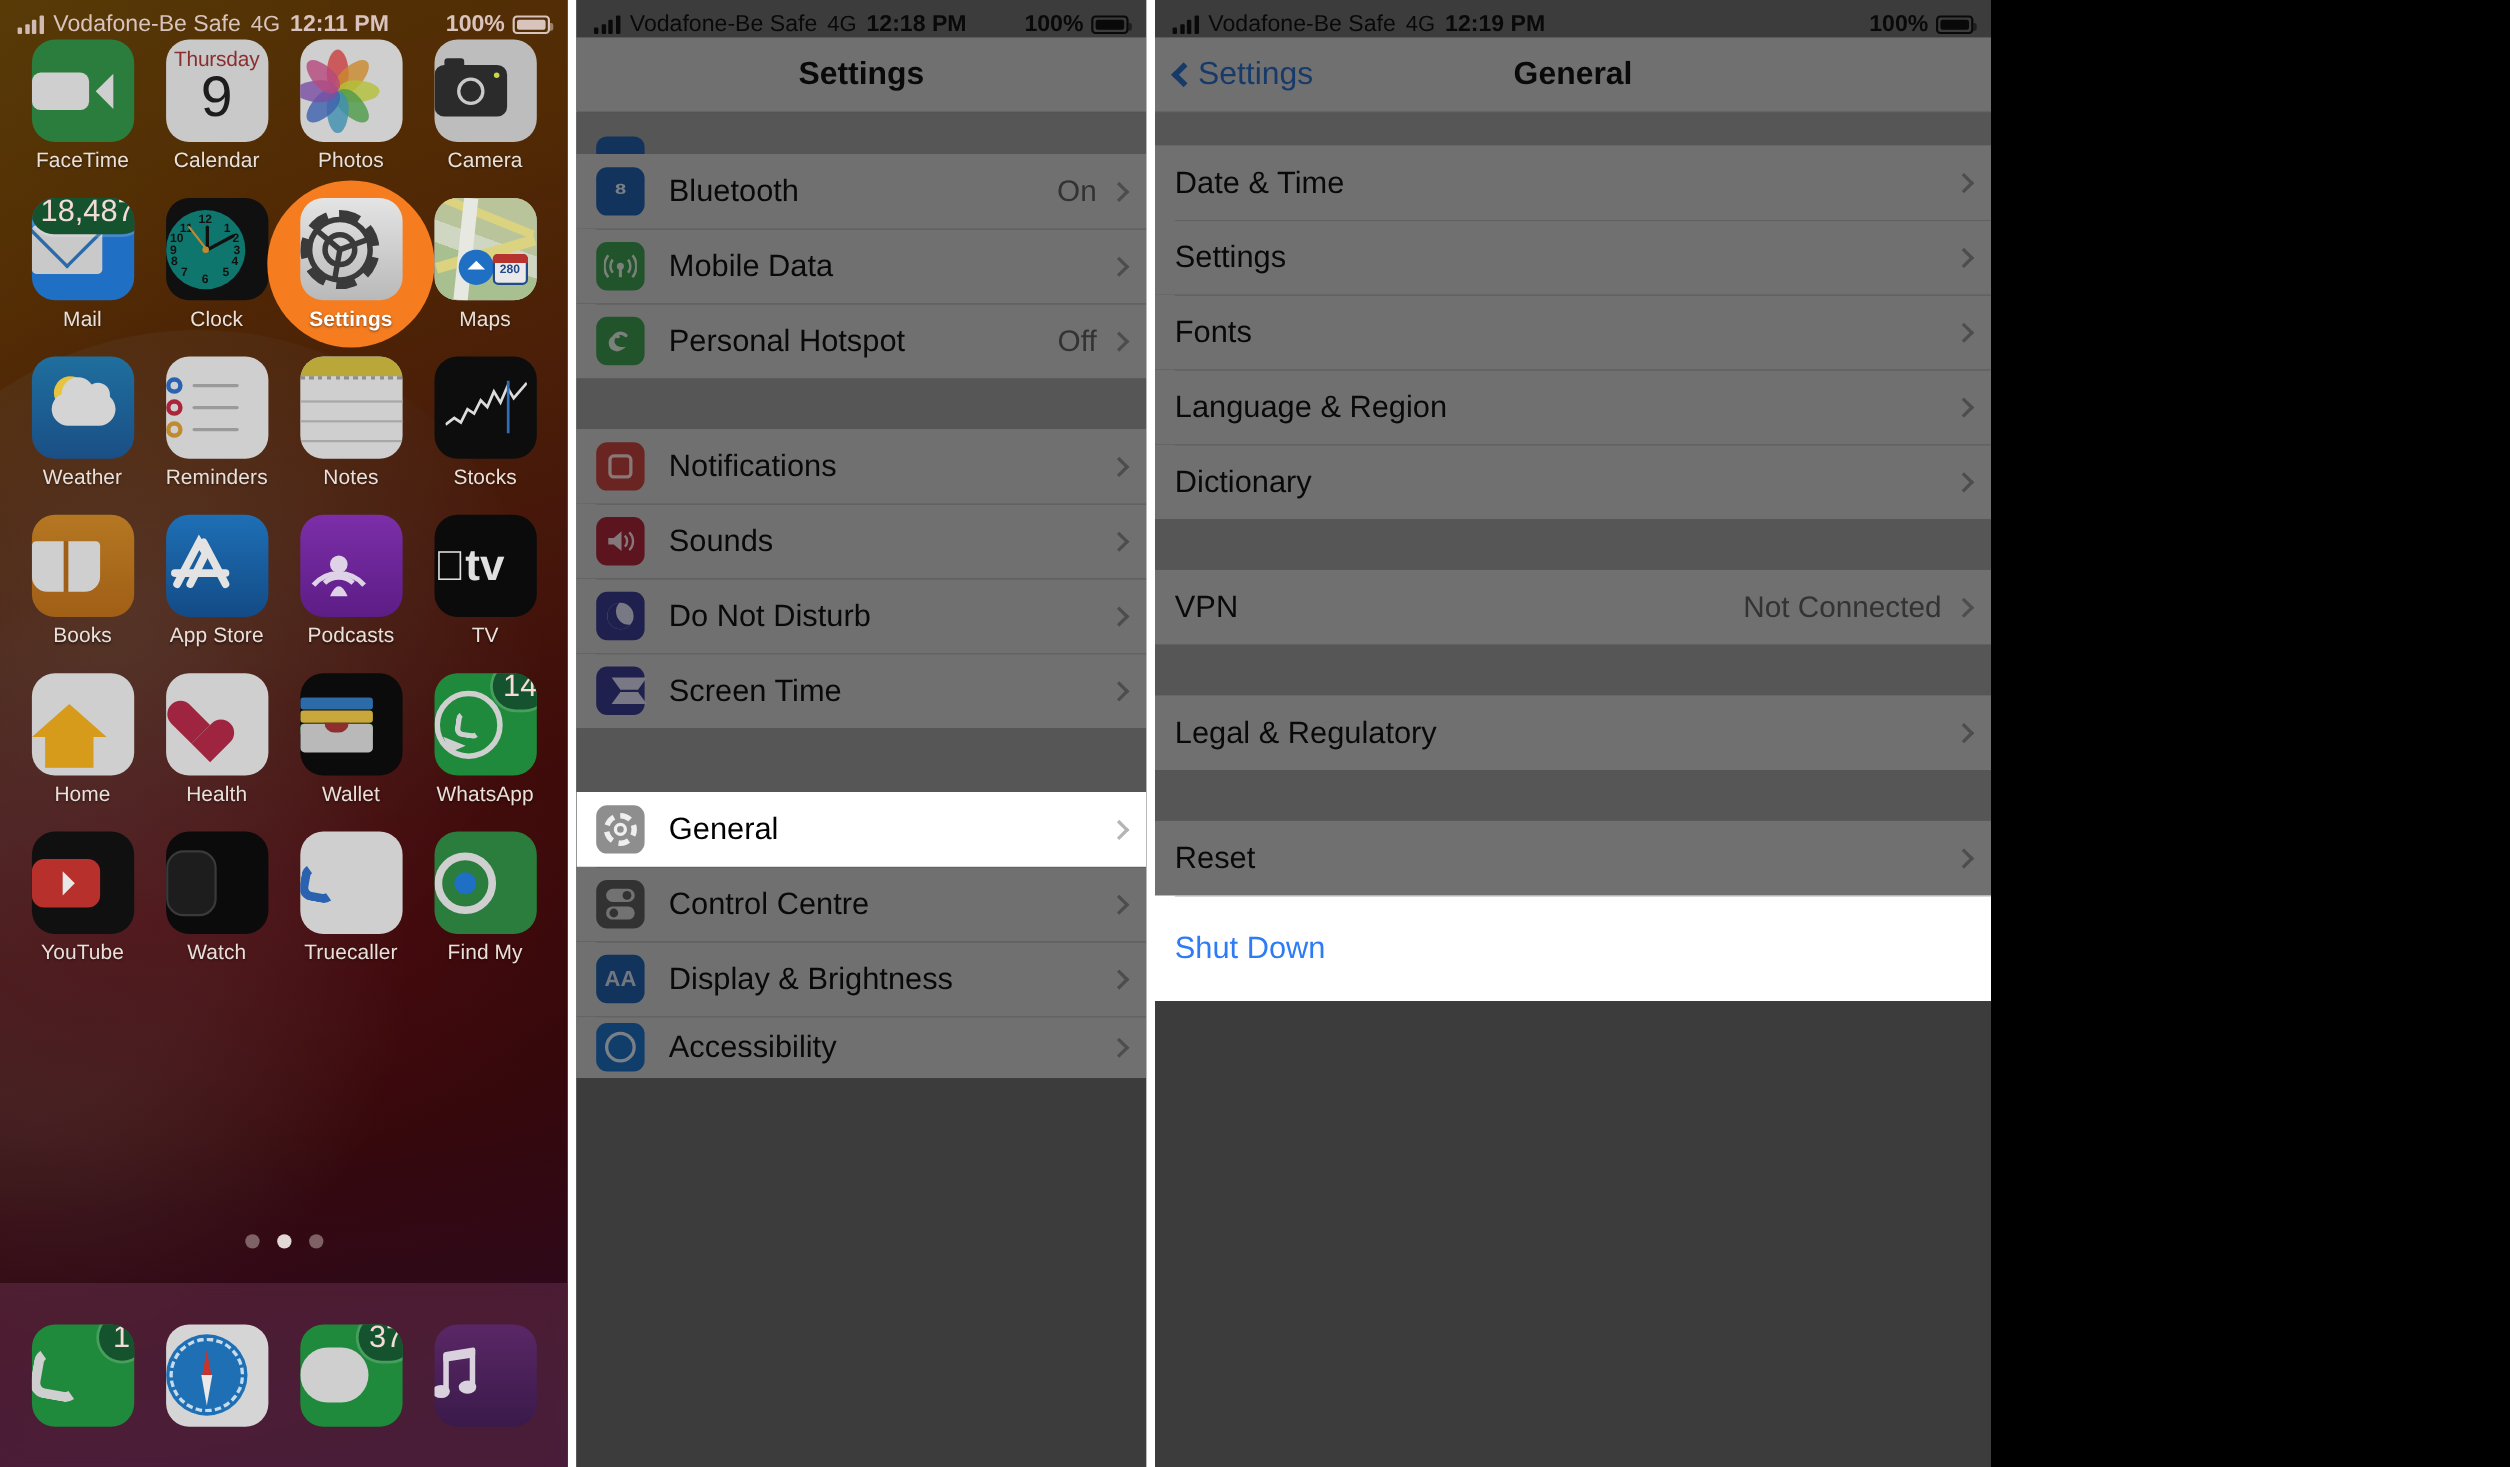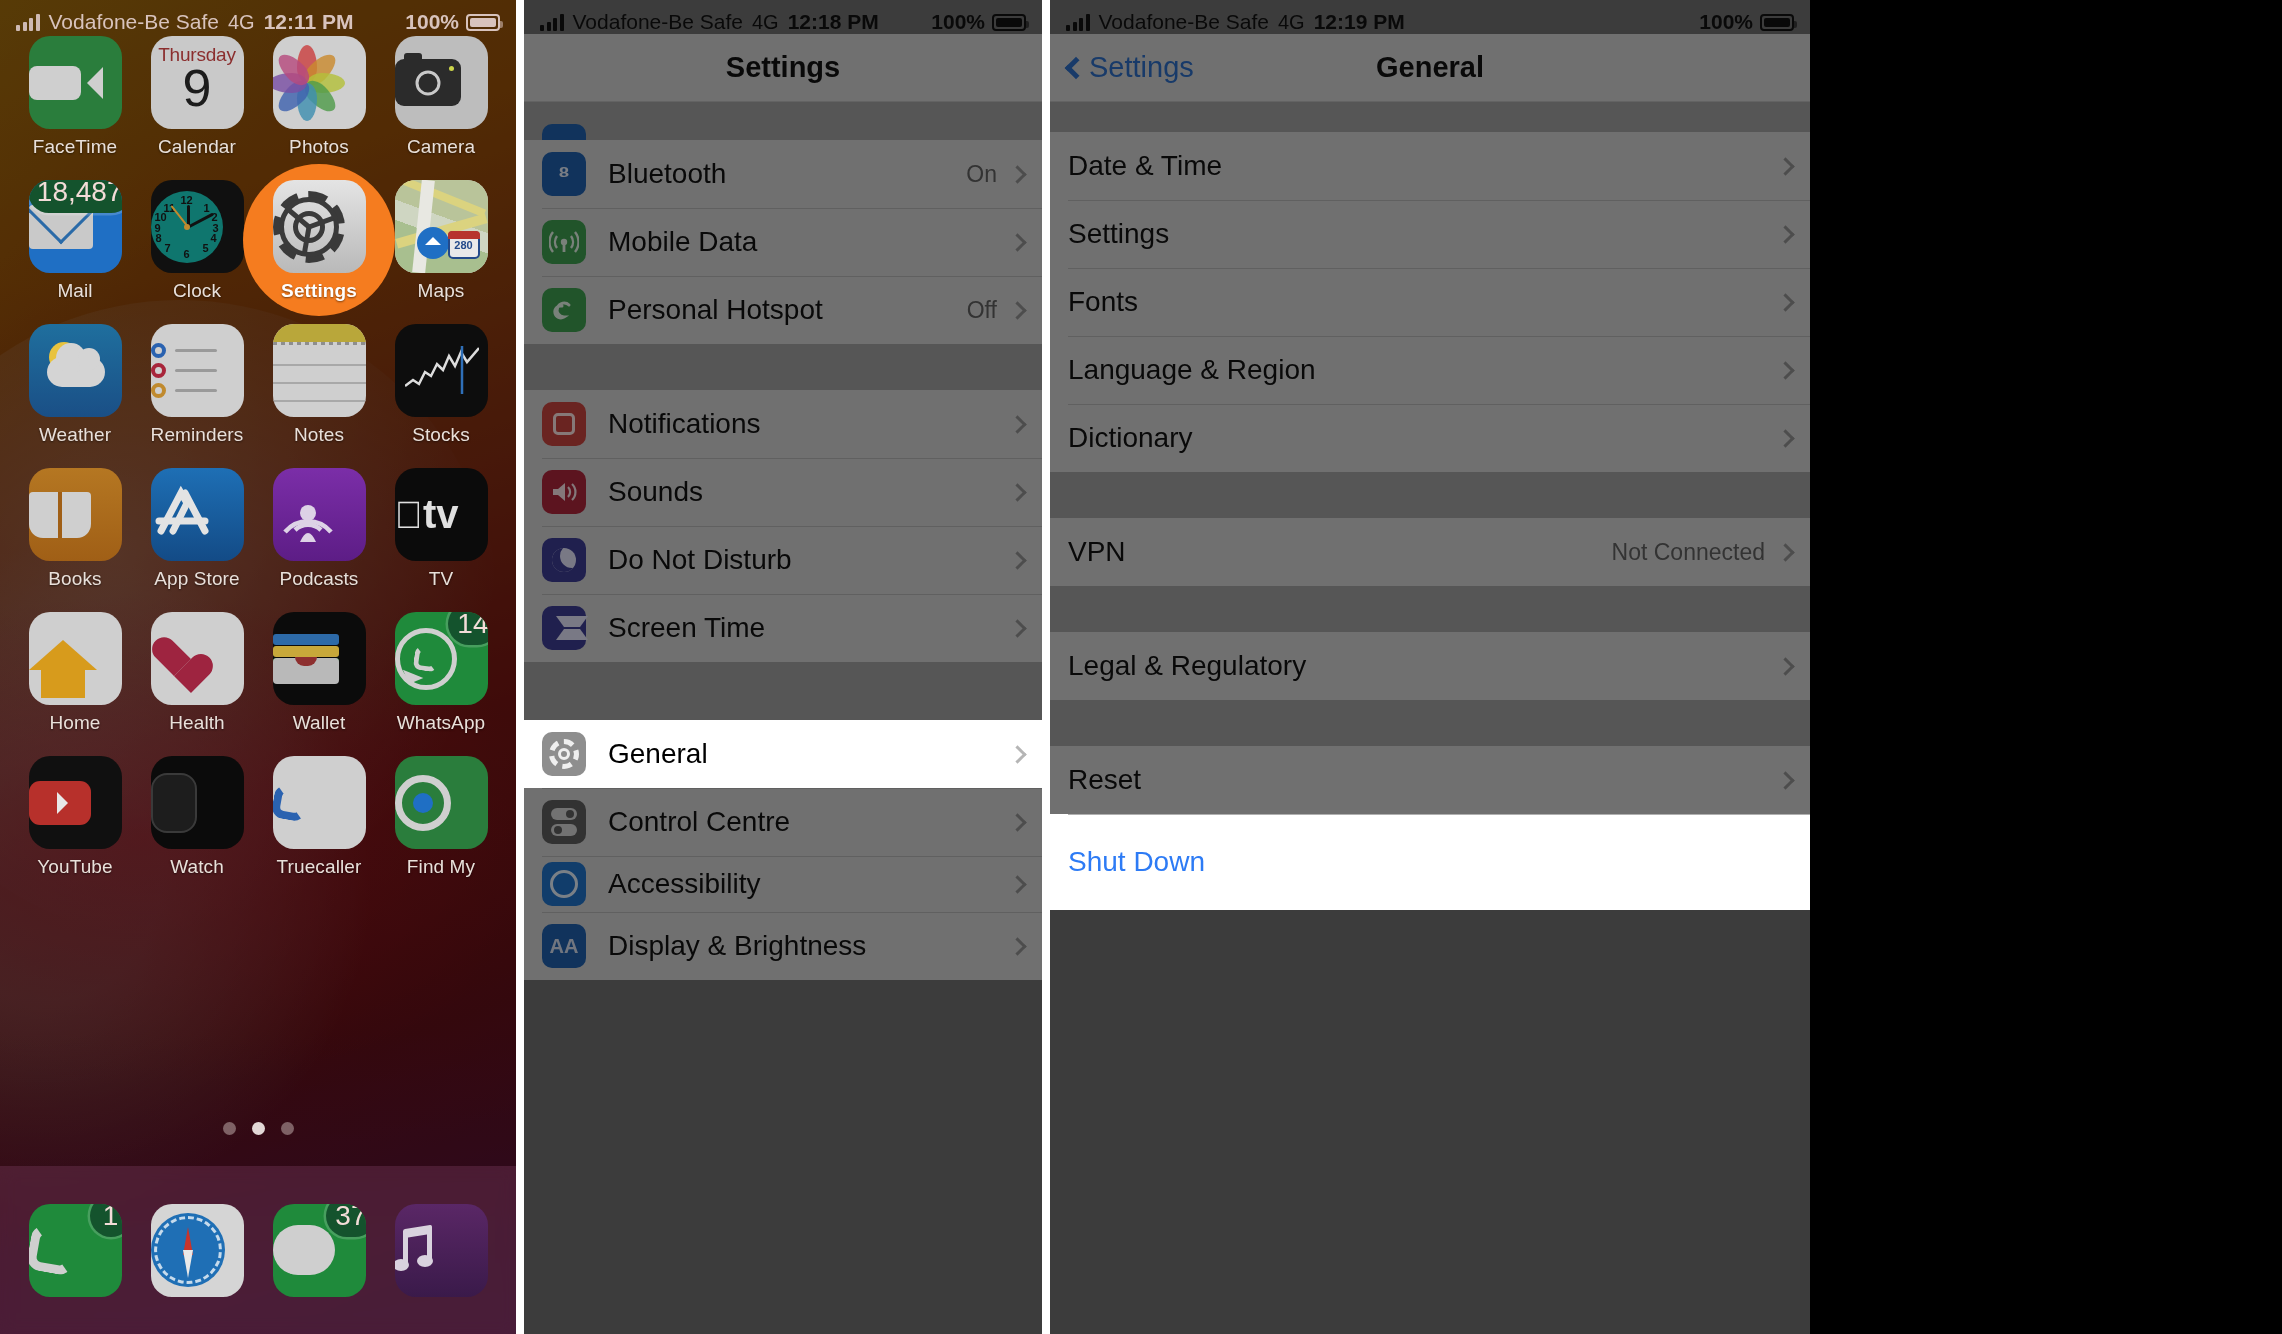--- a/index.html
+++ b/index.html
@@ -249,21 +249,21 @@
     height:68px; display:flex; align-items:center; padding:0 18px;
     background:#cdcdcd; position:relative;
   }
   .row + .row::before{
     content:""; position:absolute; left:18px; right:0; top:0; height:1px; background:#b0b0b0;
   }
   .general .row + .row::before{ left:18px; }
   .rowicon{ width:44px; height:44px; border-radius:10px; margin-right:22px; flex:0 0 44px;
      display:flex; align-items:center; justify-content:center; position:relative; }
   .rowlabel{ font-size:28px; color:#111; }
-  .rowvalue{ margin-left:auto; font-size:23px; color:#5d5d5d; margin-right:14px; }
+  .rowvalue{ margin-left:auto; font-size:27px; color:#5d5d5d; margin-right:14px; }
   .chev{ width:13px; height:13px; border-top:3.5px solid #8c8c8c; border-right:3.5px solid #8c8c8c; transform:rotate(45deg); margin-left:auto; flex:0 0 auto; }
   .rowvalue + .chev{ margin-left:0; }
 
   
   .row.hl{ background:#ffffff; z-index:50; }
   .row.hl .rowlabel{ color:#000; }
   .row.hl .chev{ border-color:#b5b5b5; }
 
   
   .ri-bt{ background:#1f5ea8; }
@@ -748,30 +748,30 @@
       <div class="row">
         <span class="rowicon ri-control">
           <span class="toggles">
               <i class="r"></i>
               <i class="l"></i>
             </span>
         </span>
         <span class="rowlabel">Control Centre</span>
         <span class="chev"></span>
       </div>
+      <div class="row">
+        <span class="rowicon ri-display">AA</span>
+        <span class="rowlabel">Display &amp; Brightness</span>
+        <span class="chev"></span>
+      </div>
       <div class="row partial">
         <span class="rowicon ri-access">
             <span class="access"></span>
           </span>
         <span class="rowlabel">Accessibility</span>
-        <span class="chev"></span>
-      </div>
-      <div class="row">
-        <span class="rowicon ri-display">AA</span>
-        <span class="rowlabel">Display &amp; Brightness</span>
         <span class="chev"></span>
       </div>
     </div>
   </div>
 
   <div class="gap"></div>
 
   <div class="panel general">
     <div class="scrim"></div>
 

